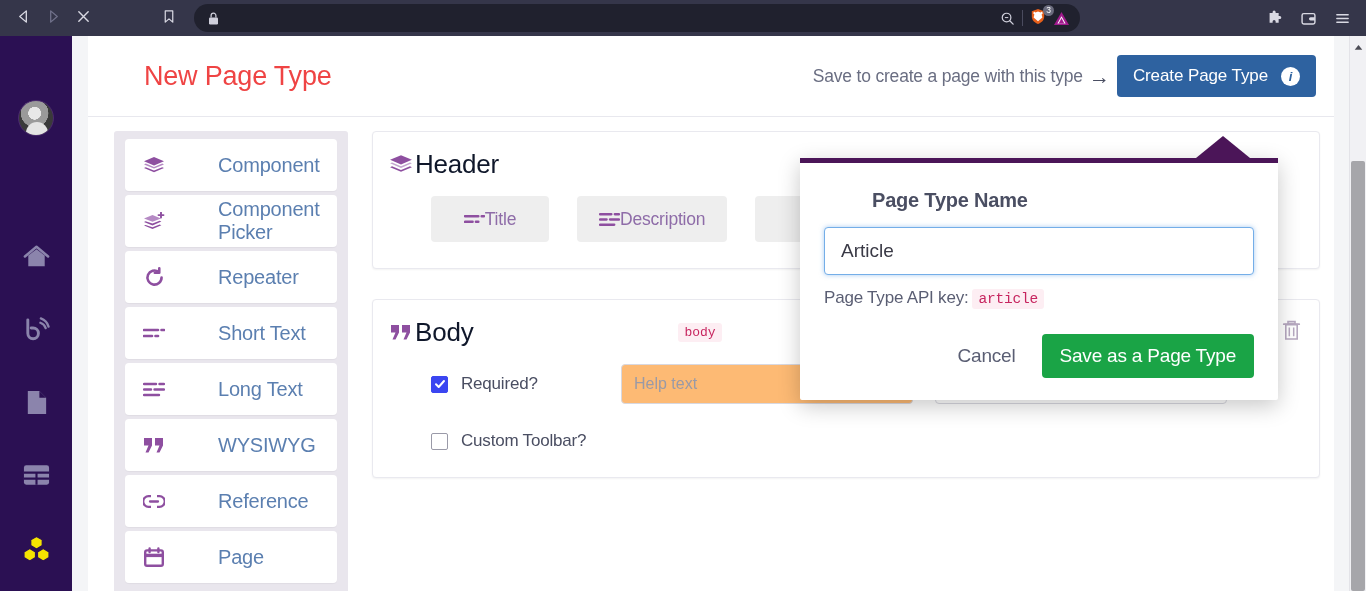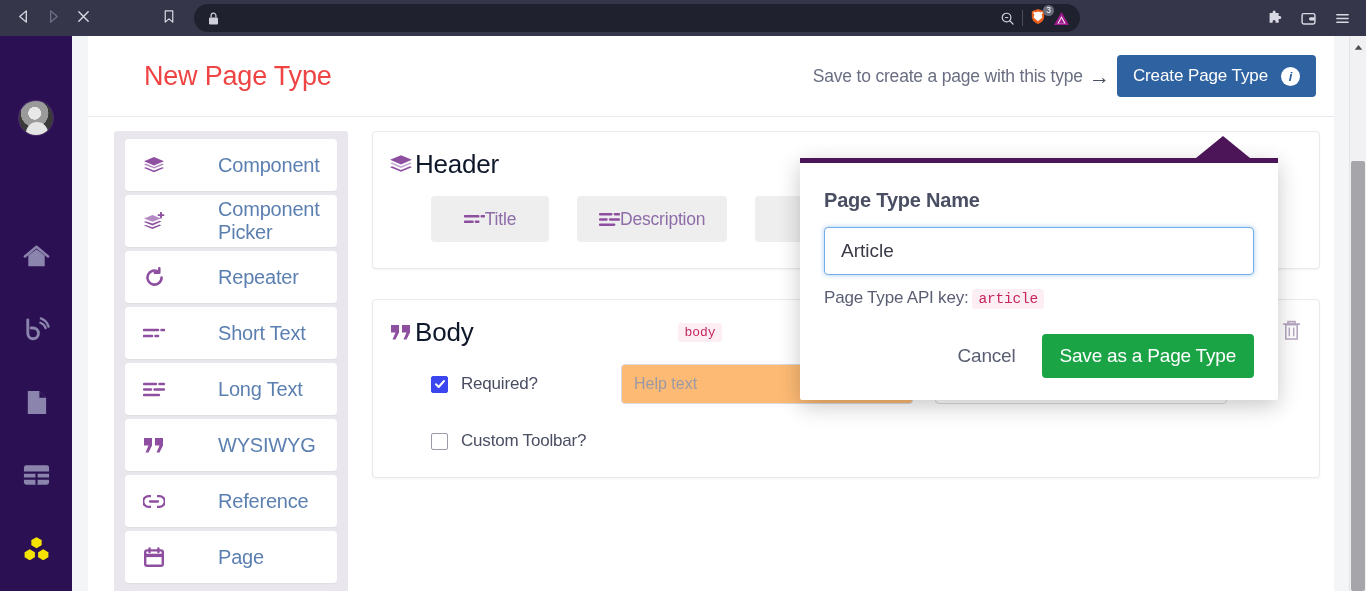--- a/index.html
+++ b/index.html
@@ -174,21 +174,21 @@
     box-shadow: 0 6px 22px rgba(0,0,0,0.22);
     z-index: 40;
   }
   .pop-band { height: 5px; background: #4b1558; position: relative; }
   .pop-arrow {
     position: absolute; right: 28px; top: -22px; width: 0; height: 0;
     border-left: 27px solid transparent; border-right: 27px solid transparent;
     border-bottom: 22px solid #4b1558;
   }
   .pop-inner { padding: 26px 24px 22px 24px; }
-  .pop-title { font-size: 20px; color: #4a4e62; font-weight: bold; letter-spacing: -0.2px; }
+  .pop-title { font-size: 20px; color: #4a4e62; font-weight: bold; letter-spacing: -0.2px; margin-left: 48px; }
   .pop-input {
     width: 430px; height: 48px; margin-top: 15px;
     border: 1px solid #74aee8; border-radius: 4px;
     box-shadow: 0 0 5px rgba(95,160,230,0.55);
     padding: 0 16px; font-size: 19px; color: #3a3a46; background: #fff;
     font-family: "Liberation Sans", sans-serif;
   }
   .pop-apikey { margin-top: 13px; font-size: 17px; color: #5a5e73; letter-spacing: -0.2px; }
   .pop-apikey code {
     font-family: "Liberation Mono", monospace; font-size: 14.5px; color: #c7255f;

